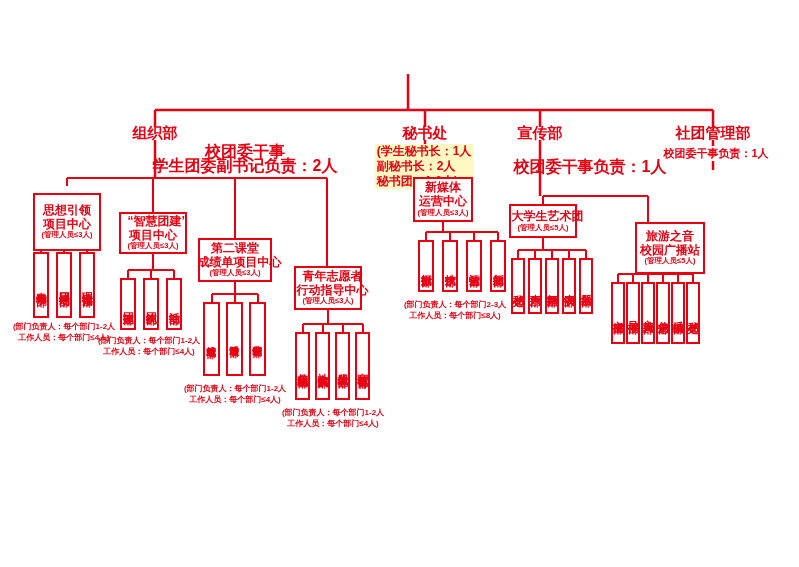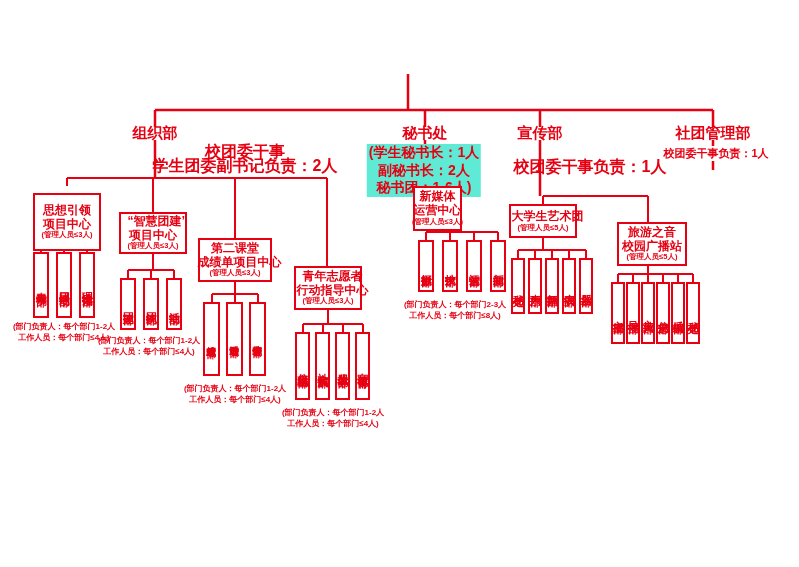--- a/index.html
+++ b/index.html
@@ -6,21 +6,21 @@
   .chart{
     position:relative;width:799px;height:567px;background:#fff;overflow:hidden;
     font-family:"Liberation Sans",sans-serif;color:#e60012;font-weight:bold;
   }
   .abs{position:absolute;}
   .ctr{transform:translateX(-50%);white-space:nowrap;}
   .title{left:0;top:36px;width:799px;text-align:center;font-size:28px;letter-spacing:1px;}
   .dhead{font-size:15px;}
   .note12{font-size:16px;}
   .note11{font-size:11px;}
-  .note9{font-size:14px;line-height:1.25;text-align:center;background:#5eead4;padding:0 2px;}
+  .note9{font-size:12px;line-height:1.25;text-align:left;background:#fef9c3;padding:0 2px;}
   .box{
     border:2px solid #e60012;background:#fff;box-sizing:border-box;
     display:flex;flex-direction:column;align-items:center;justify-content:center;
     text-align:center;line-height:1.15;
   }
   .nm{font-size:12px;white-space:nowrap;}
   .sm{font-size:12px;margin-left:9px;}
   .staff{font-size:7.5px;white-space:nowrap;}
   .vbox{
     border:2px solid #e60012;background:#fff;box-sizing:border-box;
@@ -119,21 +119,21 @@
 
   <div class="abs vbox" style="left:295px;top:332px;width:15px;height:68px">信息联络部</div>
   <div class="abs vbox" style="left:315px;top:332px;width:15px;height:68px">社会实践部</div>
   <div class="abs vbox" style="left:335px;top:332px;width:15px;height:68px">公益服务部</div>
   <div class="abs vbox" style="left:355px;top:332px;width:15px;height:68px">宣传教育部</div>
   <div class="abs ctr foot" style="left:333px;top:408px">
     <div>(部门负责人：每个部门1-2人</div>
     <div>工作人员：每个部门≤4人)</div>
   </div>
 
-  <div class="abs box" style="left:413px;top:186px;width:49px;height:45px">
+  <div class="abs box" style="left:413px;top:177px;width:60px;height:45px">
     <div class="nm">新媒体</div>
     <div class="nm">运营中心</div>
     <div class="staff">(管理人员≤3人)</div>
   </div>
   <div class="abs vbox" style="left:418px;top:240px;width:16px;height:52px">摄影部</div>
   <div class="abs vbox" style="left:442px;top:240px;width:16px;height:52px">技术部</div>
   <div class="abs vbox" style="left:466px;top:240px;width:16px;height:52px">运营部</div>
   <div class="abs vbox" style="left:490px;top:240px;width:16px;height:52px">新闻部</div>
   <div class="abs ctr foot" style="left:455px;top:300px">
     <div>(部门负责人：每个部门2-3人</div>
@@ -143,21 +143,21 @@
   <div class="abs box" style="left:509px;top:204px;width:68px;height:34px">
     <div class="nm sm">大学生艺术团</div>
     <div class="staff">(管理人员≤5人)</div>
   </div>
   <div class="abs vbox" style="left:511px;top:258px;width:14px;height:56px">秘书处</div>
   <div class="abs vbox" style="left:528px;top:258px;width:14px;height:56px">声乐部</div>
   <div class="abs vbox" style="left:545px;top:258px;width:14px;height:56px">舞蹈部</div>
   <div class="abs vbox" style="left:562px;top:258px;width:14px;height:56px">表演部</div>
   <div class="abs vbox" style="left:579px;top:258px;width:14px;height:56px">乐器部</div>
 
-  <div class="abs box" style="left:617px;top:222px;width:70px;height:44px">
+  <div class="abs box" style="left:635px;top:222px;width:70px;height:52px">
     <div class="nm">旅游之音</div>
     <div class="nm">校园广播站</div>
     <div class="staff">(管理人员≤5人)</div>
   </div>
   <div class="abs vbox" style="left:611px;top:282px;width:14px;height:62px">主播部</div>
   <div class="abs vbox" style="left:626px;top:282px;width:14px;height:62px">导播部</div>
   <div class="abs vbox" style="left:641px;top:282px;width:14px;height:62px">主持人部</div>
   <div class="abs vbox" style="left:656px;top:282px;width:14px;height:62px">信息部</div>
   <div class="abs vbox" style="left:671px;top:282px;width:14px;height:62px">采编部</div>
   <div class="abs vbox" style="left:686px;top:282px;width:14px;height:62px">秘书处</div>

